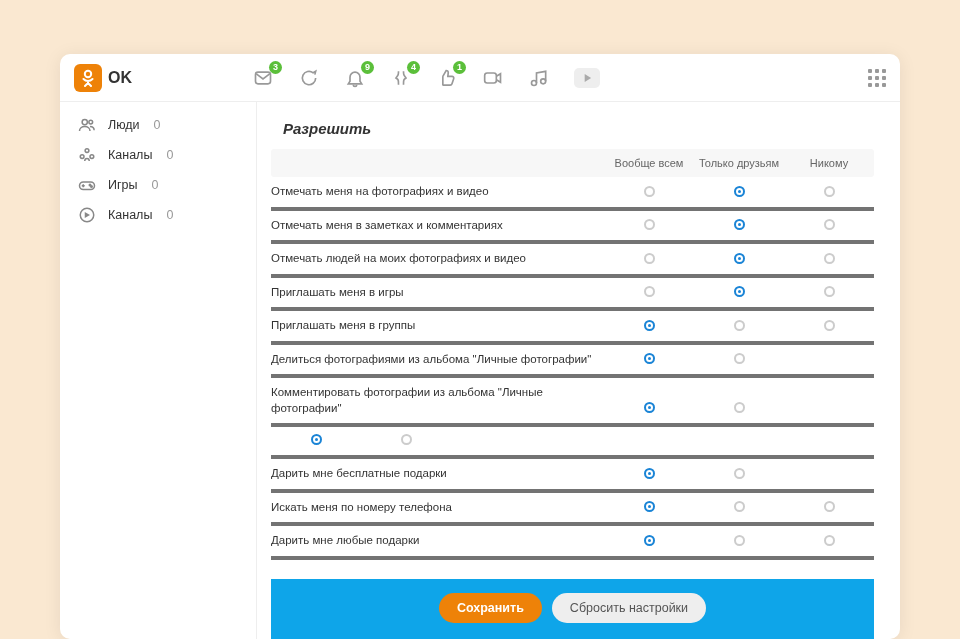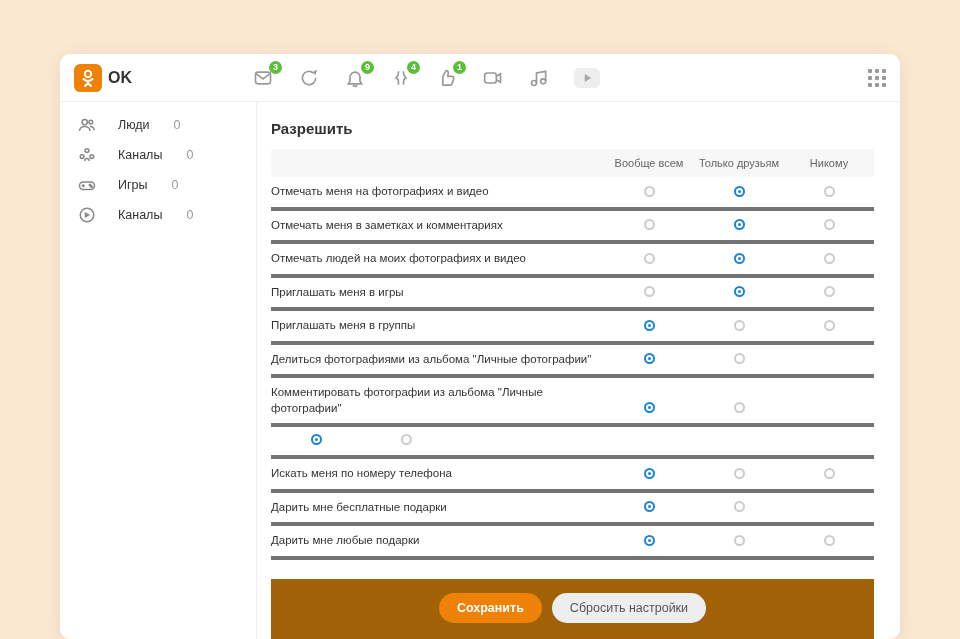--- a/index.html
+++ b/index.html
@@ -89,42 +89,43 @@
 
   
   .body { flex: 1; display: flex; overflow: hidden; }
   .sidebar {
     width: 196px;
     padding: 8px 0 0 10px;
   }
   .side-item {
     display: flex;
     align-items: center;
-    gap: 22px;
+    gap: 12px;
     padding: 6px 8px;
     color: #333;
     font-size: 12.5px;
     cursor: pointer;
     border-radius: 6px;
   }
   .side-item .sicon { width: 18px; height: 18px; color: #888; display:flex;align-items:center;justify-content:center;}
   .side-count { color: #999; margin-left: 2px; }
 
   .main {
     flex: 1;
     border-left: 1px solid #eee;
     padding: 14px 26px 0 14px;
     overflow-y: auto;
     position: relative;
   }
   .section-title {
     font-size: 15px;
     font-weight: 700;
     color: #333;
-    margin: 4px 0 12px 0;
+    margin: 4px 0 12px 12px;
+    font-style: italic;
   }
   
   .perm-header {
     display: flex;
     background: #f7f7f7;
     font-size: 11px;
     color: #666;
     border-radius: 3px;
     padding: 8px 0;
   }
@@ -163,21 +164,21 @@
     background: #1a84d6;
     border-radius: 50%;
   }
   .radio.empty-slot { visibility: hidden; }
 
   .section-title.extra { margin-top: 20px; }
 
   .footer {
     position: sticky;
     bottom: 0;
-    background: #a16207;
+    background: #0ea5e9;
     padding: 14px 0 16px 0;
     display: flex;
     gap: 10px;
     justify-content: center;
   }
   .btn {
     border: none;
     border-radius: 18px;
     padding: 8px 18px;
     font-size: 12.5px;
@@ -368,30 +369,30 @@
             <div class="opt-col"><span class="radio selected"></span></div>
             <div class="opt-col"><span class="radio"></span></div>
             <div class="opt-col"><span class="radio empty-slot"></span></div>
           </div>
           <div class="perm-row">
             <div class="opt-col"><span class="radio selected"></span></div>
             <div class="opt-col"><span class="radio"></span></div>
             <div class="opt-col"><span class="radio empty-slot"></span></div>
           </div>
           <div class="perm-row">
+            <div class="label-col">Дарить мне бесплатные подарки</div>
+            <div class="opt-col"><span class="radio selected"></span></div>
+            <div class="opt-col"><span class="radio"></span></div>
+            <div class="opt-col"><span class="radio empty-slot"></span></div>
+          </div>
+          <div class="perm-row">
             <div class="label-col">Искать меня по номеру телефона</div>
             <div class="opt-col"><span class="radio selected"></span></div>
             <div class="opt-col"><span class="radio"></span></div>
             <div class="opt-col"><span class="radio"></span></div>
-          </div>
-          <div class="perm-row">
-            <div class="label-col">Дарить мне бесплатные подарки</div>
-            <div class="opt-col"><span class="radio selected"></span></div>
-            <div class="opt-col"><span class="radio"></span></div>
-            <div class="opt-col"><span class="radio empty-slot"></span></div>
           </div>
           <div class="perm-row">
             <div class="label-col">Дарить мне любые подарки</div>
             <div class="opt-col"><span class="radio selected"></span></div>
             <div class="opt-col"><span class="radio"></span></div>
             <div class="opt-col"><span class="radio"></span></div>
           </div>
         </div>
 
       <div class="section-title extra">Дополнительно</div>

